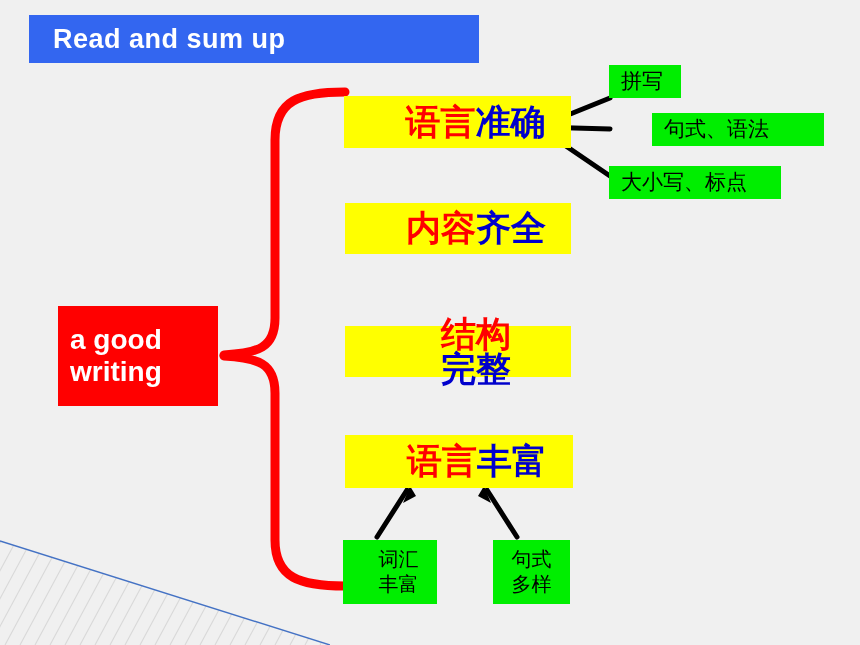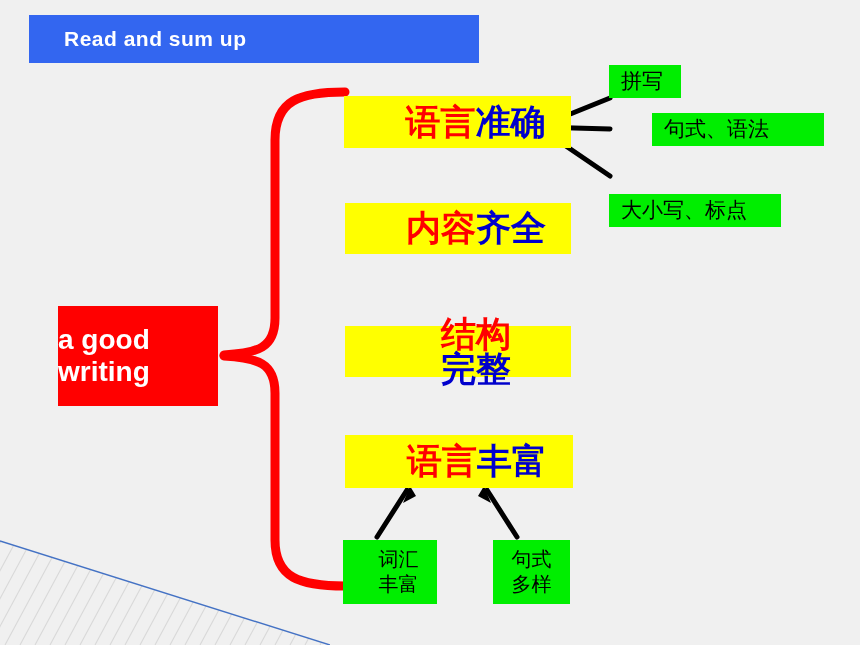--- a/index.html
+++ b/index.html
@@ -37,39 +37,40 @@
     left: 29px;
     top: 15px;
     width: 450px;
     height: 48px;
     background: #3366f0;
     display: flex;
     align-items: center;
   }
   .title-banner .title-text {
     color: #ffffff;
-    font-size: 21px;
+    font-size: 27px;
     font-weight: bold;
     letter-spacing: 0.5px;
-    padding-left: 35px;
+    padding-left: 24px;
     font-family: "Liberation Sans", sans-serif;
     white-space: nowrap;
   }
 
   
   .root-box {
     position: absolute;
     left: 58px;
     top: 306px;
     width: 160px;
     height: 100px;
     background: #ff0000;
     display: flex;
     flex-direction: column;
     justify-content: center;
+    padding-left: 12px;
     box-sizing: border-box;
   }
   .root-box .line {
     color: #ffffff;
     font-size: 28px;
     font-weight: bold;
     line-height: 1.16;
     font-family: "Liberation Sans", sans-serif;
     white-space: nowrap;
   }
@@ -105,21 +106,21 @@
     font-family: "DejaVu Serif", serif;
     font-size: 21px;
     color: #000000;
     line-height: 1.05;
     white-space: nowrap;
     padding-left: 12px;
     box-sizing: border-box;
   }
   .gb1 { left: 609px; top: 65px;  width: 72px;  height: 33px; }
   .gb2 { left: 609px; top: 113px; width: 172px; height: 33px; margin-left: 43px; }
-  .gb3 { left: 609px; top: 166px; width: 172px; height: 33px; margin-top: 28px; }
+  .gb3 { left: 609px; top: 166px; width: 172px; height: 33px; }
 
   
   .green-box-stack {
     position: absolute;
     background: #00ee00;
     display: flex;
     flex-direction: column;
     align-items: center;
     justify-content: center;
     font-family: "DejaVu Sans", sans-serif;

